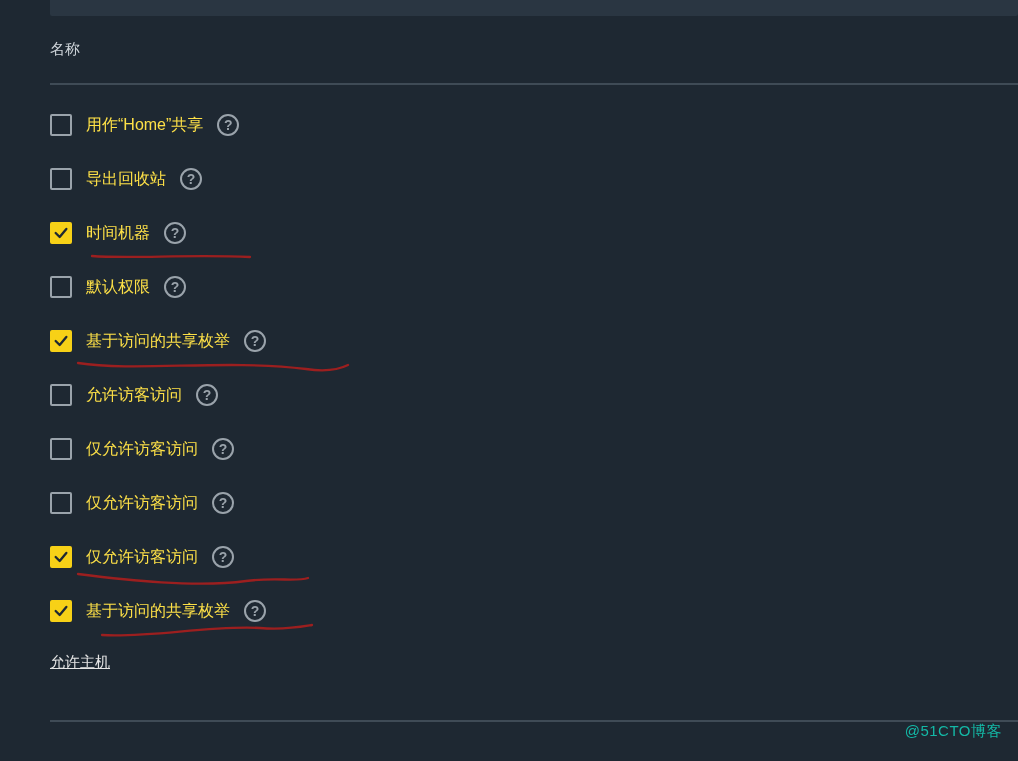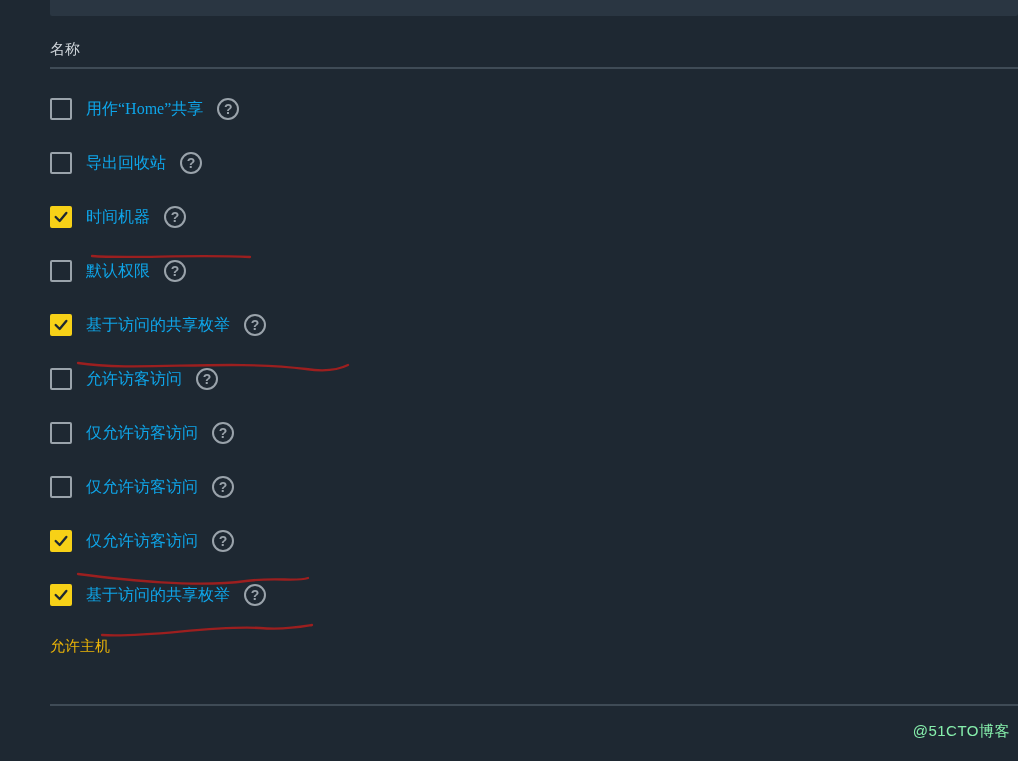--- a/index.html
+++ b/index.html
@@ -24,21 +24,21 @@
   }
   .content {
     position: absolute;
     left: 50px;
     right: 0;
     top: 40px;
   }
   .field-label {
     font-size: 15px;
     color: #d0d6db;
-    margin-bottom: 8px;
+    margin-bottom: 24px;
   }
   .hr-line {
     border: none;
     border-top: 2px solid #3f4b56;
     margin: 6px 0 0 0;
   }
   .options {
     margin-top: 28px;
   }
   .opt-row {
@@ -68,57 +68,57 @@
   .chk.checked svg {
     display: block;
   }
   .chk svg {
     display: none;
     width: 16px;
     height: 16px;
   }
   .opt-label {
     font-size: 16px;
-    color: #0ea5e9;
+    color: #fde047;
     white-space: nowrap;
-    font-family: Liberation Serif, serif;
   }
   .help {
     width: 22px;
     height: 22px;
     border: 2px solid #9aa3ab;
     border-radius: 50%;
     box-sizing: border-box;
     display: flex;
     align-items: center;
     justify-content: center;
     margin-left: 14px;
     color: #9aa3ab;
     font-size: 14px;
     font-weight: bold;
     cursor: pointer;
     flex-shrink: 0;
   }
   .bottom-label {
     font-size: 15px;
-    color: #eab308;
+    color: #e5e5e5;
     margin-top: 8px;
     margin-bottom: 10px;
+    text-decoration: underline;
   }
   .bottom-hr {
     border: none;
     border-top: 2px solid #3f4b56;
     margin-top: 48px;
   }
   .watermark {
     position: absolute;
-    right: 8px;
+    right: 16px;
     bottom: 20px;
     font-size: 15px;
-    color: #86efac;
+    color: #14b8a6;
     letter-spacing: 0.5px;
   }
   .annot {
     position: absolute;
     pointer-events: none;
   }
   .annot path {
     stroke: #9c1f1f;
     stroke-width: 2.3;
     fill: none;

